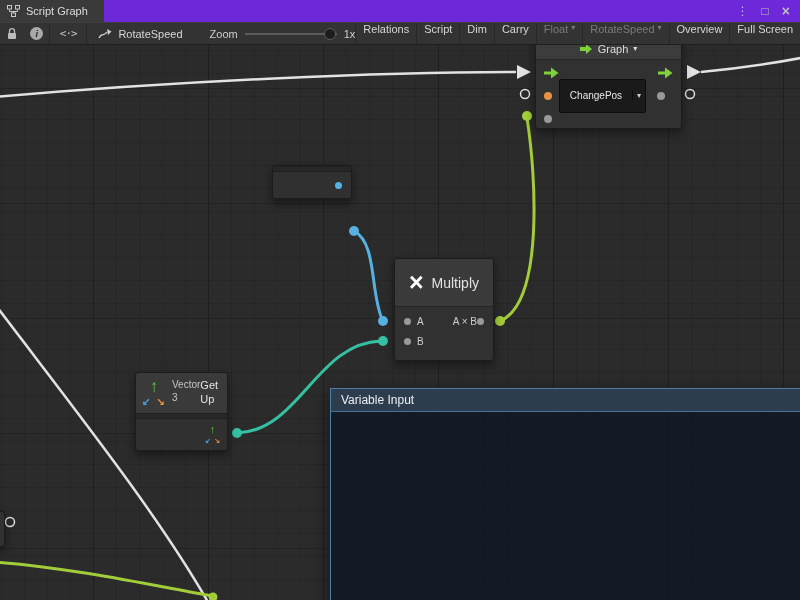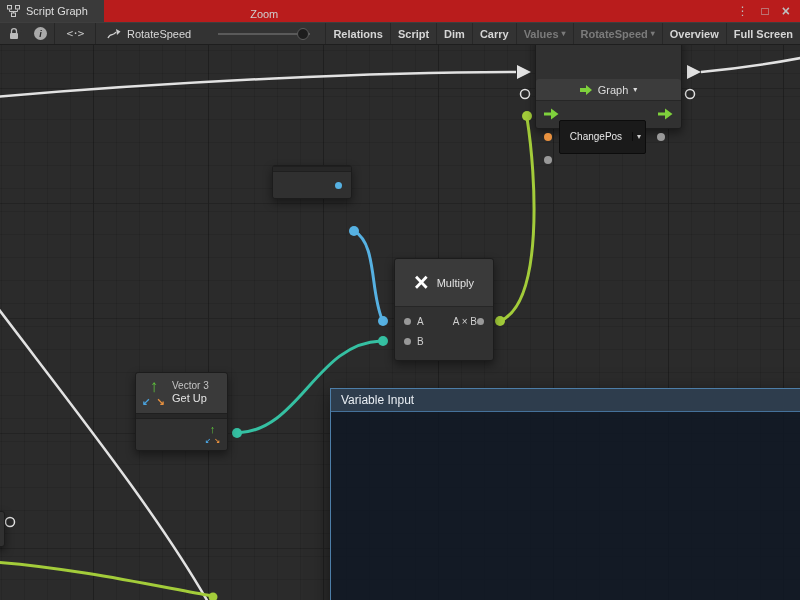--- a/index.html
+++ b/index.html
@@ -1,55 +1,55 @@
 <!DOCTYPE html>
 <html><head>
 <meta charset="utf-8">
 <style>
   * { margin:0; padding:0; box-sizing:border-box; }
   html,body { background:#111; }
   body { font-family:"Liberation Sans", sans-serif; }
   .screen { position:relative; width:800px; height:600px; overflow:hidden; background:#2b2b2b; }
 
   
-  .tabbar { height:22px; background:#b91c1c; display:flex; align-items:stretch; }
+  .tabbar { height:22px; background:#6d28d9; display:flex; align-items:stretch; }
   .tab { display:flex; align-items:center; gap:6px; padding:0 16px 0 7px; background:#3a3a3a; color:#dedede; font-size:11px; }
   .win-controls { margin-left:auto; display:flex; align-items:center; gap:13px; padding-right:10px; color:#bfbfbf; font-size:12px; }
   .win-controls span { line-height:1; cursor:default; }
 
   
   .toolbar { height:23px; background:#333; border-top:1px solid #3e3e3e; border-bottom:1px solid #1e1e1e; display:flex; align-items:center; font-size:11px; color:#d8d8d8; }
   .tb-icon-btn { background:none; border:none; width:27px; height:100%; display:flex; align-items:center; justify-content:center; color:#c8c8c8; }
   .tb-sep { width:1px; height:100%; background:#262626; }
   .info-circle { width:13px; height:13px; border-radius:50%; background:#a9a9a9; color:#262626; font-size:9px; font-weight:bold; font-style:italic; display:flex; align-items:center; justify-content:center; }
   .code-glyph { font-family:"DejaVu Sans Mono", monospace; font-size:11px; letter-spacing:-1px; color:#c8c8c8; }
   .graph-chip { display:flex; align-items:center; gap:6px; padding:0 11px; height:100%; color:#d8d8d8; }
-  .zoom-group { display:flex; align-items:center; gap:7px; margin-left:16px; color:#cfcfcf;flex-direction:column; }
+  .zoom-group { display:flex; align-items:center; gap:7px; margin-left:16px; color:#cfcfcf; }
   .slider { position:relative; width:92px; height:14px; }
   .slider-track { position:absolute; left:0; right:0; top:6px; height:2px; background:#5a5a5a; }
   .slider-handle { position:absolute; top:1px; right:1px; width:12px; height:12px; border-radius:50%; background:#1d1d1d; border:1px solid #5c5c5c; }
-  .tb-btn { background:none; border:none; border-left:1px solid #272727; height:100%; padding:0 7px; color:#d6d6d6; font-size:11px; display:flex; align-items:center; gap:3px; white-space:nowrap;font-weight:bold; }
+  .tb-btn { background:none; border:none; border-left:1px solid #272727; height:100%; padding:0 7px; color:#d6d6d6; font-size:11px; display:flex; align-items:flex-start; gap:3px; white-space:nowrap; }
   .tb-btn.push { margin-left:auto; }
   .tb-btn.disabled { color:#7b7b7b; }
   .dd-arrow { font-size:8px; }
 
   
   .canvas { position:relative; width:800px; height:555px; overflow:hidden; background-color:#2b2b2b;
     background-image:
       linear-gradient(to right, rgba(0,0,0,0.10) 1px, transparent 1px),
       linear-gradient(to bottom, rgba(0,0,0,0.10) 1px, transparent 1px),
       linear-gradient(to right, #232323 1px, transparent 1px),
       linear-gradient(to bottom, #232323 1px, transparent 1px);
     background-size: 23px 23px, 23px 23px, 115px 115px, 115px 115px;
     background-position: 1px 5px, 1px 5px, 93px 43px, 93px 43px; }
   .wires { position:absolute; left:0; top:0; z-index:2; }
 
   
   .node { position:absolute; z-index:3; background:#313131; border:1px solid #1c1c1c; border-radius:3px; box-shadow:0 4px 10px rgba(0,0,0,0.45); color:#dcdcdc; }
-  .node-header { background:#3c3c3c; border-bottom:1px solid #262626; display:flex; align-items:center; justify-content:center; gap:5px; height:22px; font-size:11px; border-radius:3px 3px 0 0;margin-top:41px; }
+  .node-header { background:#3c3c3c; border-bottom:1px solid #262626; display:flex; align-items:center; justify-content:center; gap:5px; height:22px; font-size:11px; border-radius:3px 3px 0 0; }
   .gap-strip { height:6px; background:#272727; border-top:1px solid #1f1f1f; border-bottom:1px solid #1f1f1f; }
   .dot { width:8px; height:8px; border-radius:50%; flex:none; }
   .dot.sm { width:7px; height:7px; }
   .dot.gray { background:#999; }
   .dot.orange { background:#e8913f; }
   .dot.blue { background:#56b1e2; }
 
   
   #node-set-variable { left:535px; top:-8px; width:147px; height:92px; }
   .sv-flow { position:relative; height:25px; }
@@ -69,33 +69,33 @@
   .float-icon { width:16px; height:16px; border-radius:50%; background:#56b1e2; flex:none; }
   .float-col { display:flex; flex-direction:column; align-items:center; gap:3px; }
   .float-title { font-size:11px; color:#e2e2e2; }
   .value-box { background:#121212; border:1px solid #050505; border-radius:2px; font-size:10px; padding:1px 7px; color:#f0f0f0; }
   .float-body { height:26px; display:flex; align-items:center; justify-content:flex-end; padding-right:9px; background:#303030; border-radius:0 0 3px 3px; }
 
   
   #node-multiply { left:394px; top:213px; width:100px; }
   .mul-head { height:48px; display:flex; align-items:center; justify-content:center; gap:8px; background:#3a3a3a; border-bottom:1px solid #262626; border-radius:3px 3px 0 0; }
   .mul-x { font-size:25px; font-weight:bold; color:#fff; line-height:1; }
-  .mul-title { font-size:11px; color:#e2e2e2; }
+  .mul-title { font-size:14px; color:#e2e2e2; }
   .mul-body { padding:4px 0 9px; }
   .mul-row { display:flex; align-items:center; height:20px; padding:0 9px; font-size:10px; color:#cfcfcf; gap:6px; }
   .mul-row .right { margin-left:auto; display:flex; align-items:center; }
 
   
   #node-vector3 { left:135px; top:327px; width:93px; }
   .vec-head { display:flex; align-items:center; gap:7px; padding:4px 7px; background:#3a3a3a; height:40px; border-radius:3px 3px 0 0; }
   .vec-icon { position:relative; width:22px; height:24px; flex:none; }
   .vec-icon .up { position:absolute; left:50%; top:-4px; transform:translateX(-50%); color:#5ec43c; font-size:17px; font-weight:bold; }
   .vec-icon .dl { position:absolute; left:-1px; bottom:-2px; color:#4aa3df; font-size:10px; font-weight:bold; }
   .vec-icon .dr { position:absolute; right:0; bottom:-2px; color:#e8913f; font-size:10px; font-weight:bold; }
-  .vec-col { display:flex; flex-direction:column; line-height:1.25; }
+  .vec-col { display:flex; flex-direction:row; line-height:1.25; }
   .vec-type { font-size:10px; color:#c4c4c4; }
   .vec-op { font-size:11px; color:#e4e4e4; }
   .vec-body { height:31px; display:flex; align-items:center; justify-content:flex-end; padding-right:7px; background:#303030; border-radius:0 0 3px 3px; }
   .vec-mini { position:relative; width:15px; height:15px; }
   .vec-mini .up { position:absolute; left:50%; top:-4px; transform:translateX(-50%); color:#5ec43c; font-size:11px; font-weight:bold; }
   .vec-mini .dl { position:absolute; left:0; bottom:-3px; color:#4aa3df; font-size:7px; font-weight:bold; }
   .vec-mini .dr { position:absolute; right:0; bottom:-3px; color:#e8913f; font-size:7px; font-weight:bold; }
 
   
   #node-partial { left:-10px; top:466px; width:15px; height:36px; }
@@ -162,21 +162,21 @@
     <button class="tb-btn">
         <span>Script</span>
       </button>
     <button class="tb-btn">
         <span>Dim</span>
       </button>
     <button class="tb-btn">
         <span>Carry</span>
       </button>
     <button class="tb-btn disabled">
-      <span>Values</span>
+      <span>Float</span>
         <span class="dd-arrow">▾</span>
     </button>
     <button class="tb-btn disabled">
       <span>RotateSpeed</span>
         <span class="dd-arrow">▾</span>
     </button>
     <button class="tb-btn">
         <span>Overview</span>
       </button>
     <button class="tb-btn">

